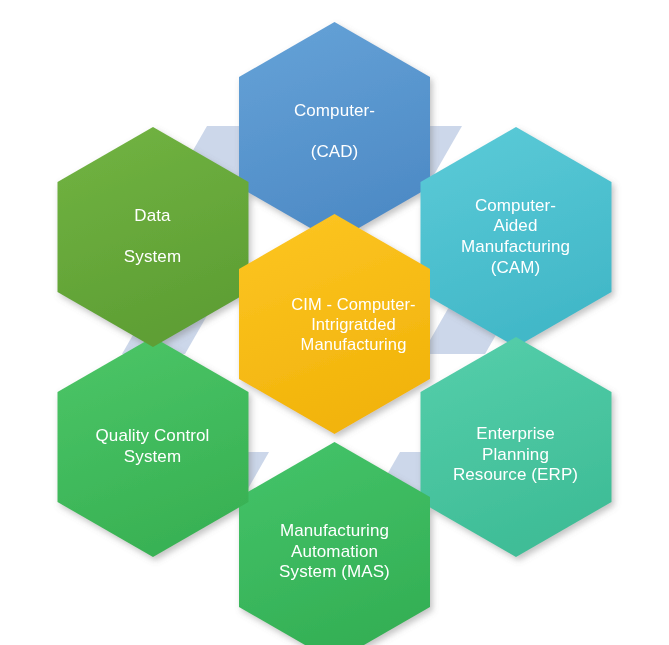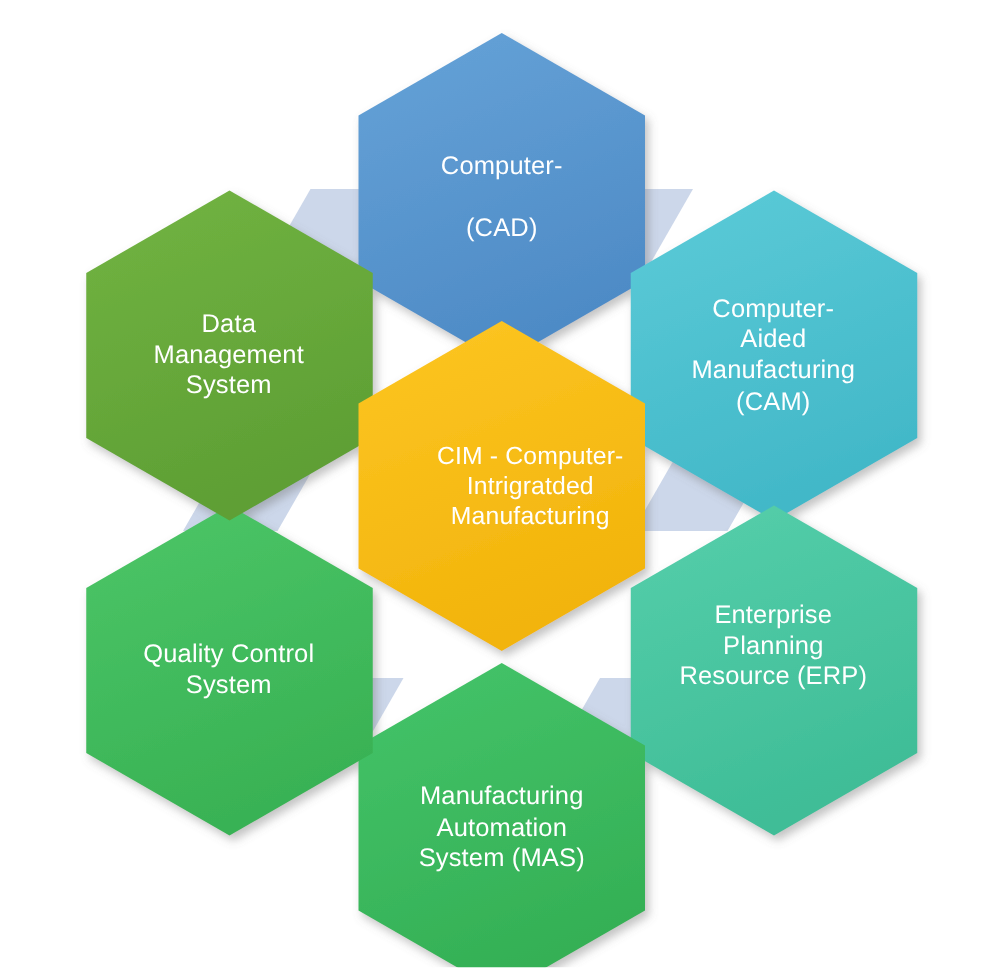--- a/index.html
+++ b/index.html
@@ -112,33 +112,33 @@
   </svg>
 
   <div class="node node-outer" style="left:239px; top:22px; width:191px; height:220px;">
     <span class="node-label"><span>Computer-</span><br><br><span>(CAD)</span></span>
   </div>
 
   <div class="node node-outer" style="left:420px; top:127px; width:191px; height:220px;">
     <span class="node-label"><span>Computer-</span><br><span>Aided</span><br><span>Manufacturing</span><br><span>(CAM)</span></span>
   </div>
 
-  <div class="node node-outer" style="left:420px; top:321px; width:191px; height:220px;">
+  <div class="node node-outer" style="left:420px; top:345px; width:191px; height:220px;">
     <span class="node-label"><span>Enterprise</span><br><span>Planning</span><br><span>Resource (ERP)</span></span>
   </div>
 
   <div class="node node-outer" style="left:239px; top:442px; width:191px; height:220px;">
     <span class="node-label"><span>Manufacturing</span><br><span>Automation</span><br><span>System (MAS)</span></span>
   </div>
 
   <div class="node node-outer" style="left:57px; top:337px; width:191px; height:220px;">
     <span class="node-label"><span>Quality Control</span><br><span>System</span></span>
   </div>
 
   <div class="node node-outer" style="left:57px; top:127px; width:191px; height:220px;align-items:center;">
-    <span class="node-label"><span>Data</span><br><span>Management</span><br><span>System</span></span>
+    <span class="node-label"><span>Data</span><br><br><span>System</span></span>
   </div>
 
   <div class="node node-center" style="left:239px; top:214px; width:191px; height:220px;margin-left:19px;">
     <span class="node-label"><span>CIM - Computer-</span><br><span>Intrigratded</span><br><span>Manufacturing</span></span>
   </div>
 
 </div>
 
 </body></html>

